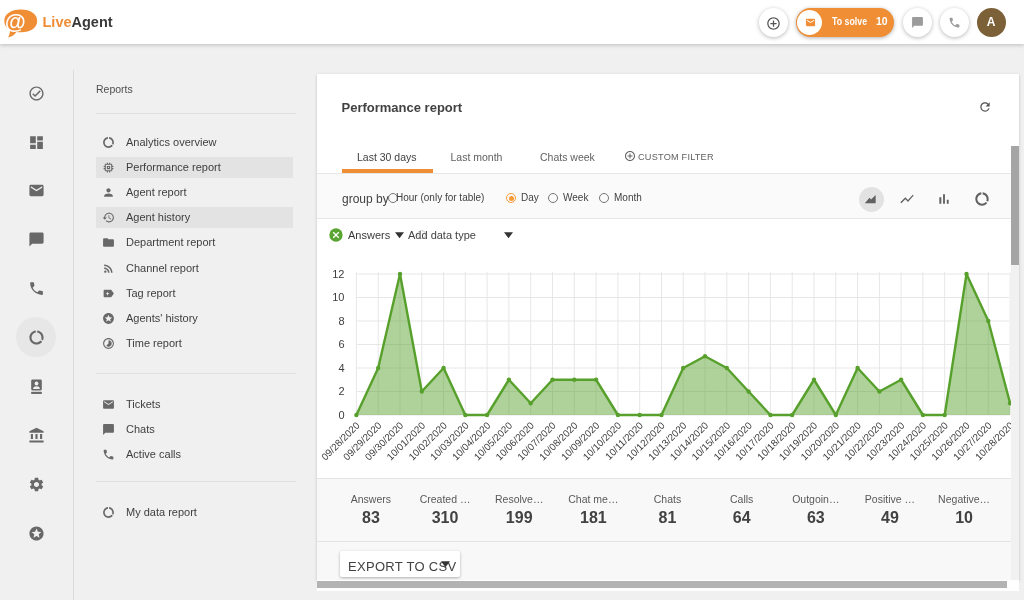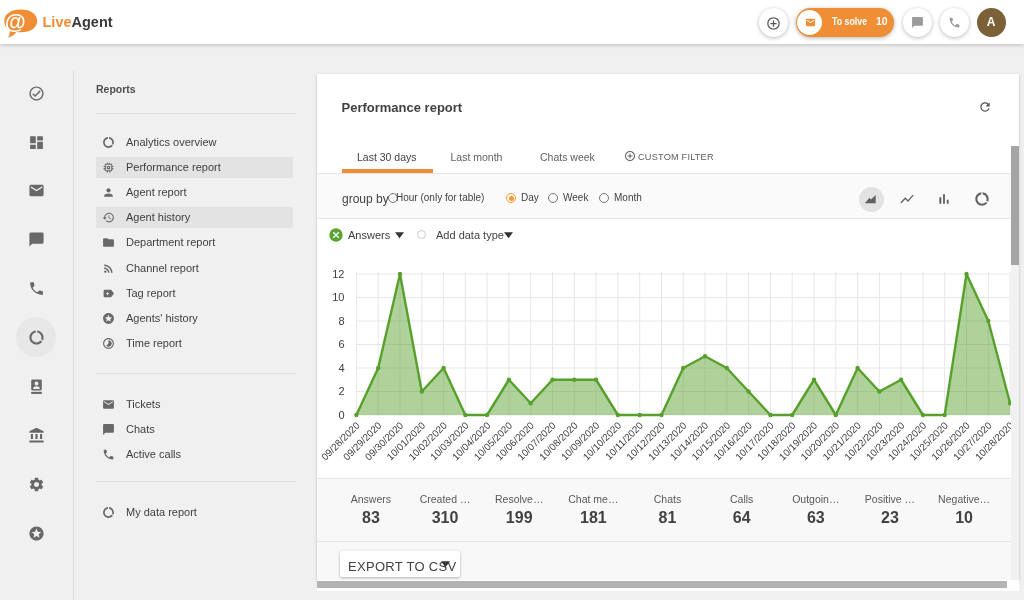--- a/index.html
+++ b/index.html
@@ -67,21 +67,21 @@
 <svg style="position:absolute;left:27.5px;top:426.5px" width="17" height="17" viewBox="0 0 24 24">
     <path fill="#686868" d="M4 10h3v7H4zM10.5 10h3v7h-3zM2 19h20v3H2zM17 10h3v7h-3zM12 1L2 6v2h20V6z"></path>
   </svg>
 <svg style="position:absolute;left:27.5px;top:475.5px" width="17" height="17" viewBox="0 0 24 24">
     <path fill="#686868" d="M19.14 12.94c.04-.3.06-.61.06-.94 0-.32-.02-.64-.07-.94l2.03-1.58c.18-.14.23-.41.12-.61l-1.92-3.32c-.12-.22-.37-.29-.59-.22l-2.39.96c-.5-.38-1.03-.7-1.62-.94l-.36-2.54c-.04-.24-.24-.41-.48-.41h-3.84c-.24 0-.43.17-.47.41l-.36 2.54c-.59.24-1.13.57-1.62.94l-2.39-.96c-.22-.08-.47 0-.59.22L2.74 8.87c-.12.21-.08.47.12.61l2.03 1.58c-.05.3-.09.63-.09.94s.02.64.07.94l-2.03 1.58c-.18.14-.23.41-.12.61l1.92 3.32c.12.22.37.29.59.22l2.39-.96c.5.38 1.03.7 1.62.94l.36 2.54c.05.24.24.41.48.41h3.84c.24 0 .44-.17.47-.41l.36-2.54c.59-.24 1.13-.56 1.62-.94l2.39.96c.22.08.47 0 .59-.22l1.92-3.32c.12-.22.07-.47-.12-.61l-2.01-1.58zM12 15.6c-1.98 0-3.6-1.62-3.6-3.6s1.62-3.6 3.6-3.6 3.6 1.62 3.6 3.6-1.62 3.6-3.6 3.6z"></path>
   </svg>
 <svg style="position:absolute;left:27.5px;top:524.5px" width="17" height="17" viewBox="0 0 24 24">
     <path fill="#686868" d="M11.99 2C6.47 2 2 6.48 2 12s4.47 10 9.99 10C17.52 22 22 17.52 22 12S17.52 2 11.99 2zm4.24 16L12 15.45 7.77 18l1.12-4.81-3.73-3.23 4.92-.42L12 5l1.92 4.53 4.92.42-3.73 3.23L16.23 18z"></path>
   </svg>
 <div class="abs" style="left:73px;top:70px;width:1px;height:530px;background:#dcdcdc"></div>
-<div class="abs" style="left:96px;top:83px;font-size:10.5px;font-weight:bold;color:#4f4f4f">Reports</div>
+<div class="abs" style="left:96px;top:83px;font-size:10.5px;font-weight:normal;color:#4f4f4f">Reports</div>
 <div class="divh" style="left:96px;top:112.5px;width:200px"></div>
 <svg style="position:absolute;left:101.5px;top:136.0px" width="13" height="13" viewBox="0 0 24 24">
     <path fill="#686868" d="M13 2.05v3.03c3.39.49 6 3.39 6 6.92 0 .9-.18 1.75-.48 2.54l2.6 1.53c.56-1.24.88-2.62.88-4.07 0-5.18-3.95-9.45-9-9.95zM12 19c-3.87 0-7-3.13-7-7 0-3.53 2.61-6.43 6-6.92V2.05c-5.06.5-9 4.76-9 9.95 0 5.52 4.47 10 9.99 10 3.31 0 6.24-1.61 8.06-4.09l-2.6-1.53C16.17 17.98 14.21 19 12 19z"></path>
   </svg>
 <div class="mtext" style="top:136.0px">Analytics overview</div>
 <div class="hl" style="top:157.1px"></div>
 <svg style="position:absolute;left:101.5px;top:161.1px" width="13" height="13" viewBox="0 0 24 24">
     <path fill="#686868" d="M15 9H9v6h6V9zm-2 4h-2v-2h2v2zm8-2V9h-2V7c0-1.1-.9-2-2-2h-2V3h-2v2h-2V3H9v2H7c-1.1 0-2 .9-2 2v2H3v2h2v2H3v2h2v2c0 1.1.9 2 2 2h2v2h2v-2h2v2h2v-2h2c1.1 0 2-.9 2-2v-2h2v-2h-2v-2h2zm-4 6H7V7h10v10z"></path>
   </svg>
 <div class="mtext" style="top:161.1px">Performance report</div>
@@ -172,21 +172,21 @@
   </svg>
 <svg class="abs" style="left:327.5px;top:226.5px" width="16" height="16" viewBox="0 0 24 24">
     <circle cx="12" cy="12" r="10" fill="#5aa431"></circle>
     <path fill="#fff" d="M15.5 7.1 L16.9 8.5 L13.4 12 L16.9 15.5 L15.5 16.9 L12 13.4 L8.5 16.9 L7.1 15.5 L10.6 12 L7.1 8.5 L8.5 7.1 L12 10.6 Z"></path>
   </svg>
 <div class="abs" style="left:348px;top:228.5px;font-size:11px;color:#3a3a3a">Answers</div>
 <svg class="abs" style="left:395px;top:231.5px" width="9" height="7" viewBox="0 0 10 7">
     <path fill="#333" d="M0 0h10L5 6.5z"></path>
   </svg>
 <div class="abs" style="left:416.5px;top:230px;width:9px;height:9px;border-radius:50%;border:1.3px solid #ccc"></div>
-<div class="abs" style="left:436px;top:228.5px;font-size:11px;color:#424242">Add data type</div>
+<div class="abs" style="left:408px;top:228.5px;font-size:11px;color:#424242">Add data type</div>
 <svg class="abs" style="left:503.5px;top:231.5px" width="9" height="7" viewBox="0 0 10 7">
     <path fill="#333" d="M0 0h10L5 6.5z"></path>
   </svg>
 <svg class="abs" style="left:317px;top:255px" width="694" height="225" viewBox="0 0 694 225">
     <line x1="39" y1="160.0" x2="692" y2="160.0" stroke="#e7e7e7" stroke-width="1"></line>
     <line x1="39" y1="136.5" x2="692" y2="136.5" stroke="#e7e7e7" stroke-width="1"></line>
     <line x1="39" y1="113.0" x2="692" y2="113.0" stroke="#e7e7e7" stroke-width="1"></line>
     <line x1="39" y1="89.5" x2="692" y2="89.5" stroke="#e7e7e7" stroke-width="1"></line>
     <line x1="39" y1="66.0" x2="692" y2="66.0" stroke="#e7e7e7" stroke-width="1"></line>
     <line x1="39" y1="42.5" x2="692" y2="42.5" stroke="#e7e7e7" stroke-width="1"></line>
@@ -304,21 +304,21 @@
 <div class="statval" style="left:519.2px;top:509px">199</div>
 <div class="statlab" style="left:593.35px;top:493px">Chat me…</div>
 <div class="statval" style="left:593.35px;top:509px">181</div>
 <div class="statlab" style="left:667.5px;top:493px">Chats</div>
 <div class="statval" style="left:667.5px;top:509px">81</div>
 <div class="statlab" style="left:741.65px;top:493px">Calls</div>
 <div class="statval" style="left:741.65px;top:509px">64</div>
 <div class="statlab" style="left:815.8px;top:493px">Outgoin…</div>
 <div class="statval" style="left:815.8px;top:509px">63</div>
 <div class="statlab" style="left:889.95px;top:493px">Positive …</div>
-<div class="statval" style="left:889.95px;top:509px">23</div>
+<div class="statval" style="left:889.95px;top:509px">49</div>
 <div class="statlab" style="left:964.1px;top:493px">Negative…</div>
 <div class="statval" style="left:964.1px;top:509px">10</div>
 <div class="divh" style="left:317px;top:541px;width:702px;background:#e4e4e4"></div>
 <div class="abs" style="left:340px;top:551px;width:120px;height:26px;background:#fff;border-radius:2px;box-shadow:0 1px 3px rgba(0,0,0,0.3)"></div>
 <div class="abs" style="left:348px;top:559px;font-size:13px;color:#424242;letter-spacing:0.3px">EXPORT TO CSV</div>
 <svg class="abs" style="left:441px;top:561px" width="9" height="7" viewBox="0 0 10 7">
     <path fill="#333" d="M0 0h10L5 6.5z"></path>
   </svg>
 <div class="abs" style="left:1011px;top:146px;width:8px;height:434px;background:#f1f1f1"></div>
 <div class="abs" style="left:1011px;top:146px;width:8px;height:119px;background:#a5a5a5"></div>

